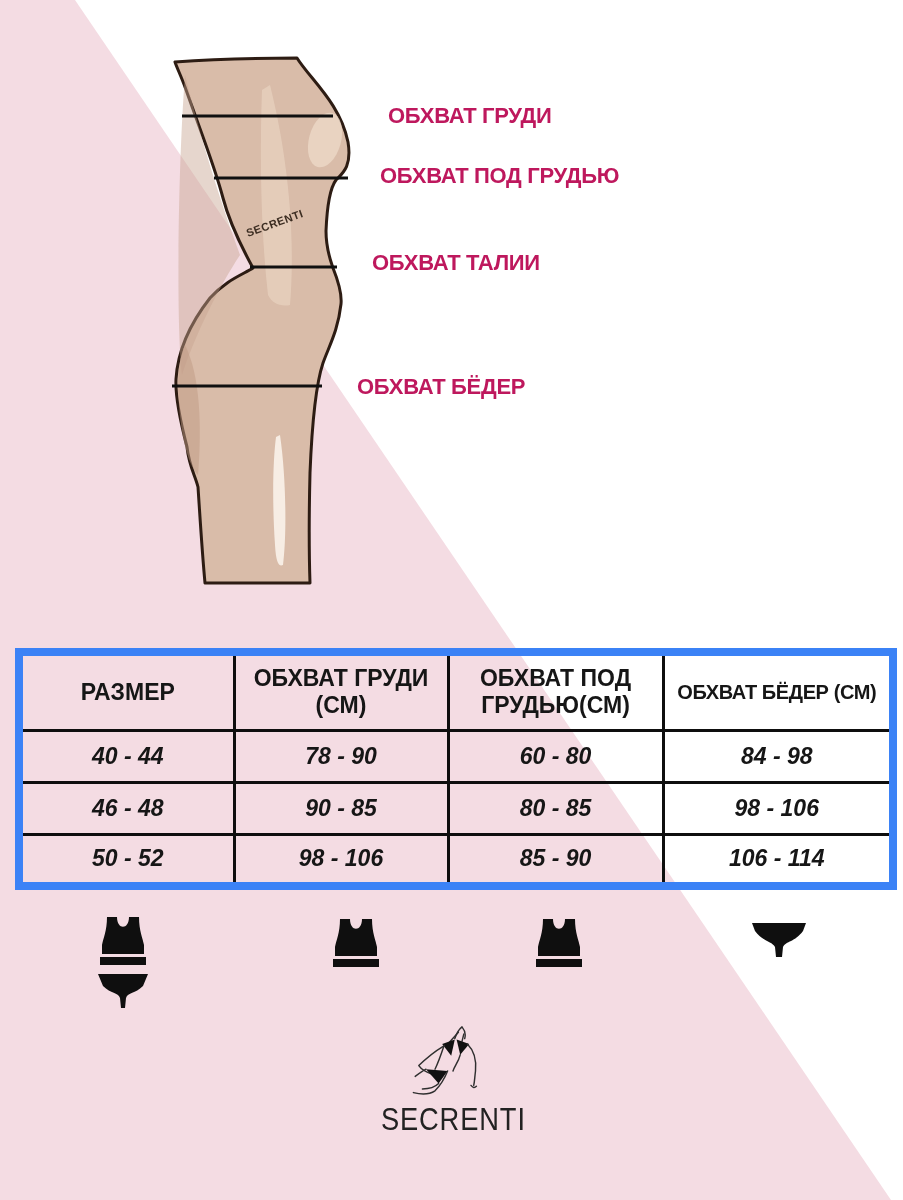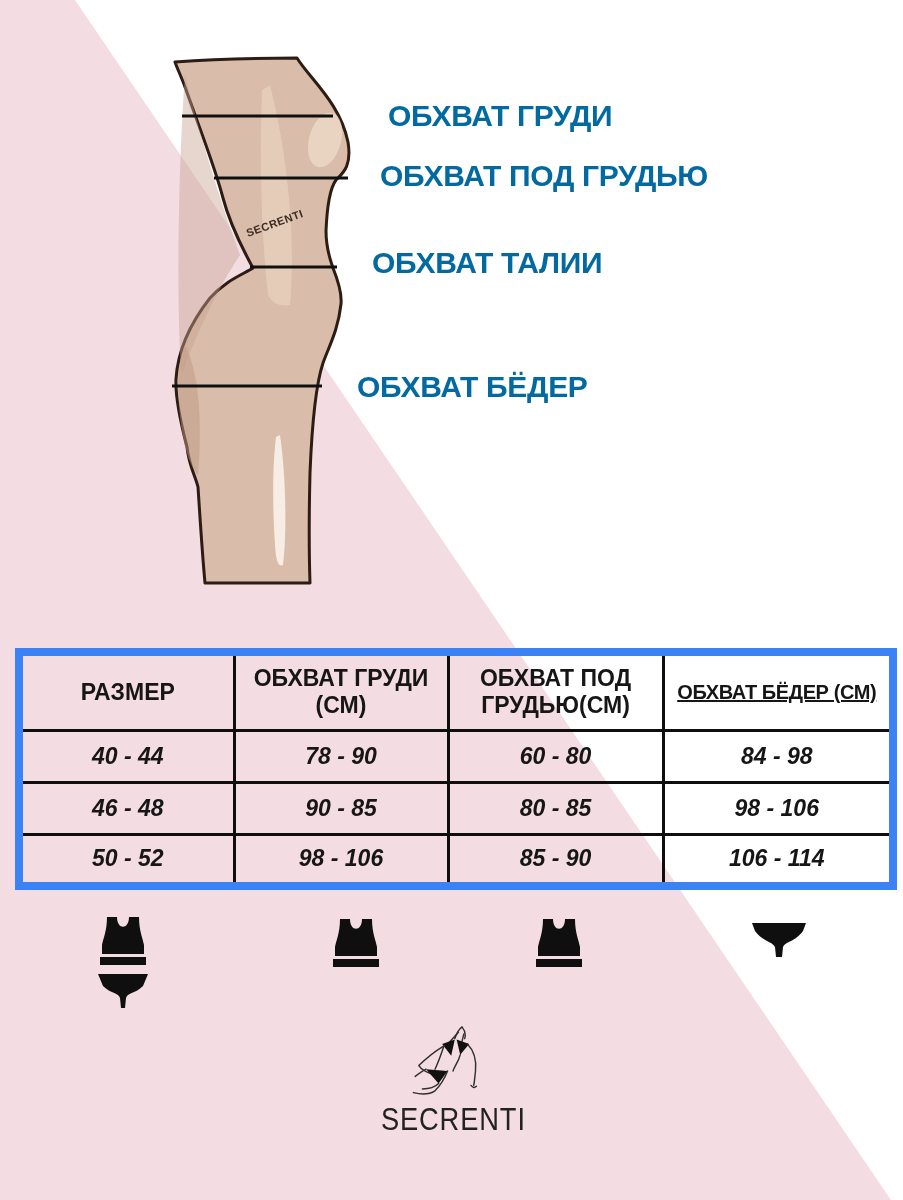--- a/index.html
+++ b/index.html
@@ -6,41 +6,41 @@
   .canvas{
     position:relative; width:903px; height:1200px; background:#ffffff;
     overflow:hidden; font-family:"Liberation Sans",sans-serif; margin:0 auto;
   }
   .pink-diagonal{
     position:absolute; inset:0; background:#f4dce3;
     clip-path:polygon(0 0, 75px 0, 891px 1200px, 0 1200px);
   }
   .body-illustration{ position:absolute; left:140px; top:45px; }
   .m-label{
-    position:absolute; font-weight:700; font-size:30px; line-height:30px;
-    color:#0369a1; letter-spacing:-0.3px; white-space:nowrap;
+    position:absolute; font-weight:700; font-size:22px; line-height:30px;
+    color:#be185d; letter-spacing:-0.3px; white-space:nowrap;
   }
   .label-grudi{ left:388px; top:101px; }
   .label-pod-grudyu{ left:360px; top:161px;margin-left:20px; }
   .label-talii{ left:372px; top:248px; }
   .label-beder{ left:357px; top:372px; }
 
   table.size-table{
     position:absolute; left:15px; top:648px; width:874px; height:234px;
     border-collapse:collapse; table-layout:fixed;
     border:8px solid #3b82f6;
   }
   .size-table th,.size-table td{
     border:3px solid #0e0e0e; text-align:center; vertical-align:middle;
     color:#161616; font-weight:700; padding:0 6px; background:transparent;
   }
   .size-table thead tr{ height:78px; }
   .size-table tbody tr{ height:52px;font-style:italic; }
   .size-table th{ font-size:23px; line-height:27px; }
-  .size-table th.nowrap{ font-size:20px; white-space:nowrap; letter-spacing:-0.4px; padding:0 2px;text-decoration:underline;}
+  .size-table th.nowrap{ font-size:20px; white-space:nowrap; letter-spacing:-0.4px; padding:0 2px;}
   .size-table td{ font-size:23px; }
 
   .product-icon{ position:absolute; }
   .icon-bikini-set{ left:94px; top:917px; width:58px; text-align:center; }
   .icon-bra-2{ left:329px; top:919px; }
   .icon-bra-3{ left:532px; top:919px; }
   .icon-thong{ left:751px; top:922px; }
   .set-bottom{ margin-top:5px; }
 
   .brand-logo{

